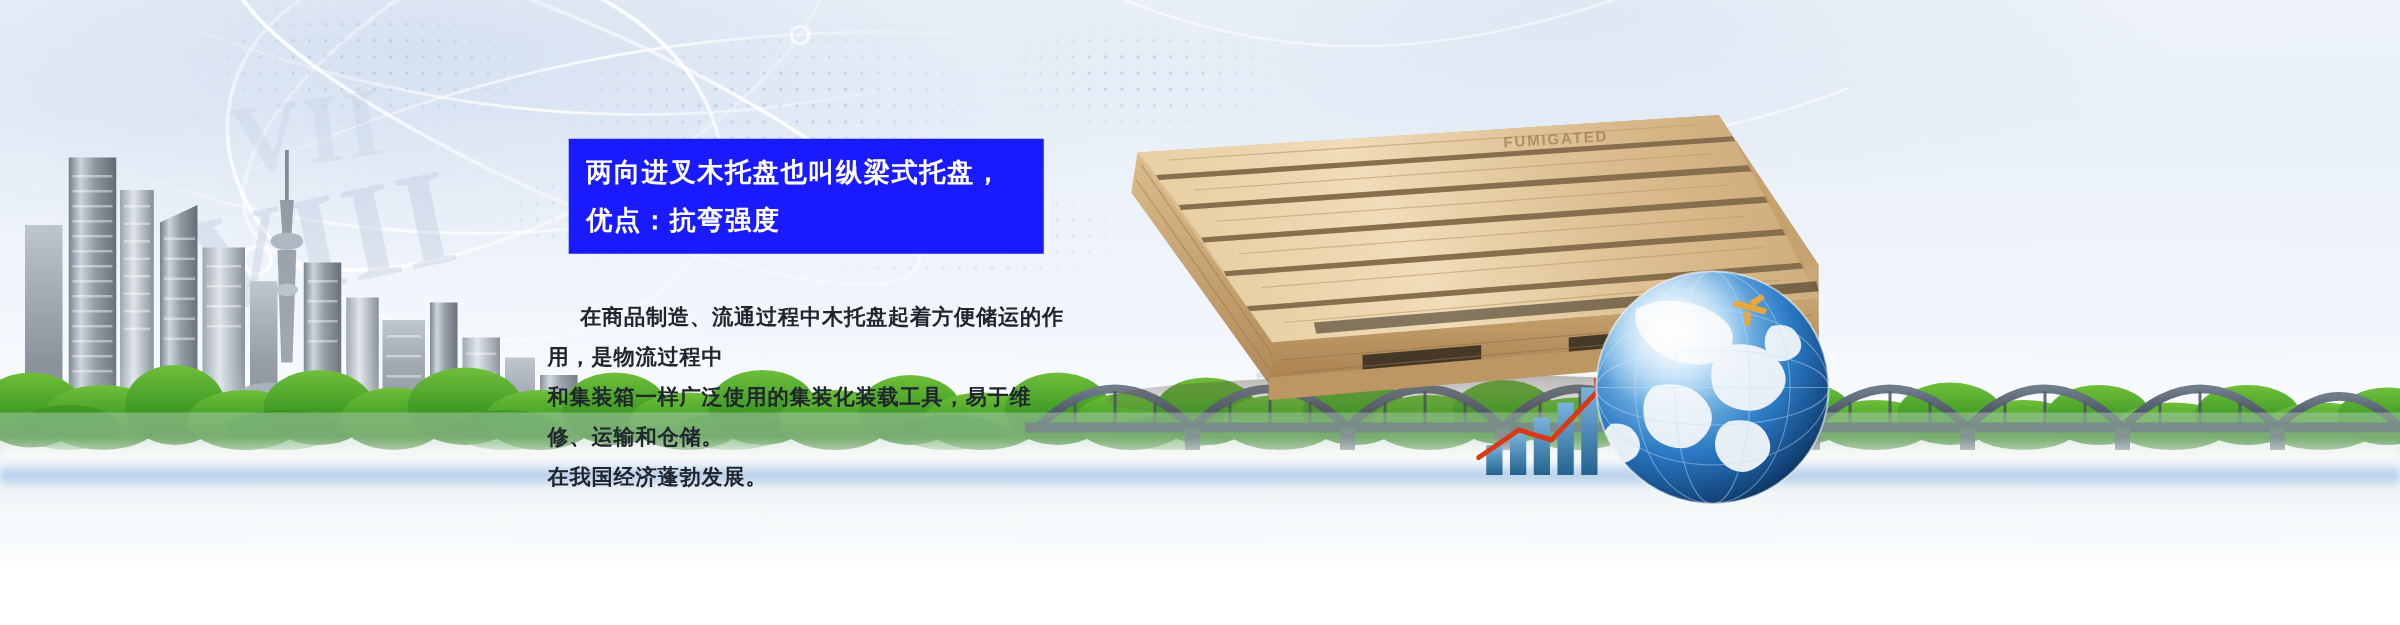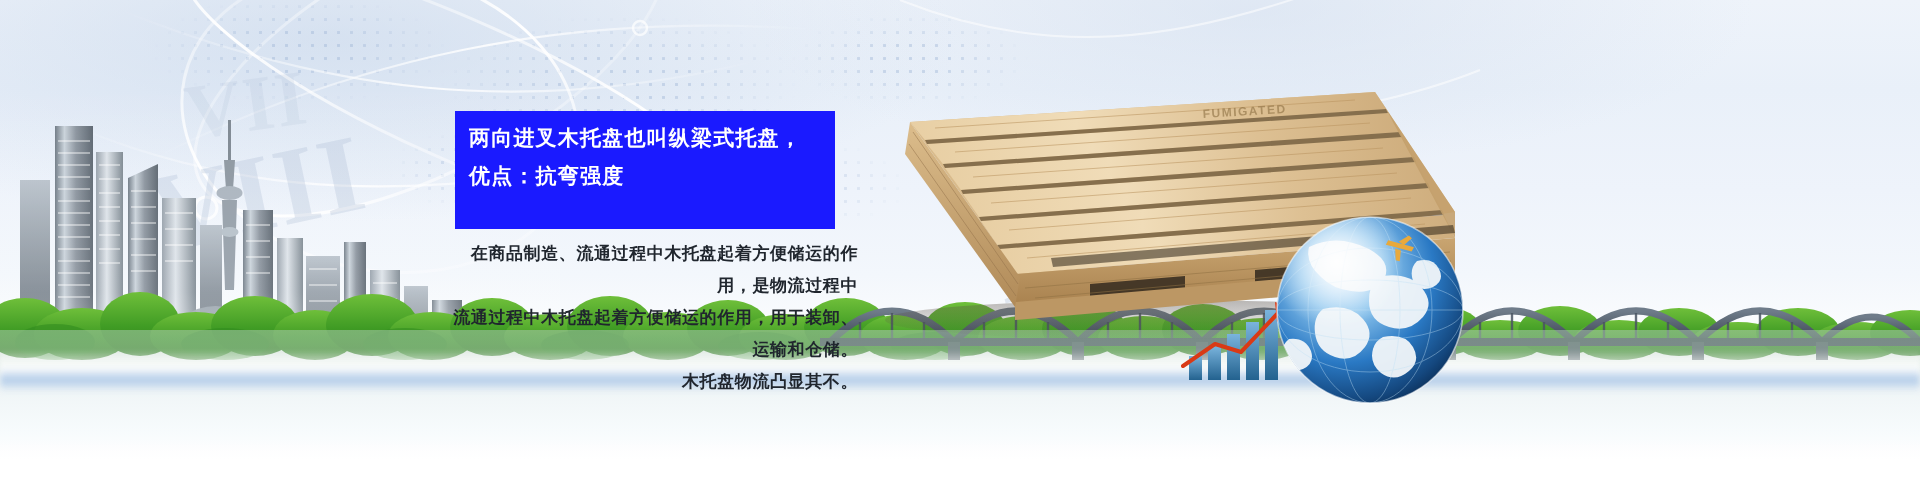--- a/index.html
+++ b/index.html
@@ -88,37 +88,37 @@
   
   .headline{
     position:absolute;left:462px;top:52px;
     font-family:"Liberation Serif","DejaVu Serif",serif;
     font-weight:700;font-size:44px;line-height:48px;
     color:#e60000;letter-spacing:4px;white-space:nowrap;
     text-shadow:1px 1px 0 rgba(255,160,160,.75), 2px 2px 2px rgba(150,0,0,.18);
   }
   
   .bluebox{
-    position:absolute;left:455px;top:111px;width:380px;height:118px;
+    position:absolute;left:455px;top:111px;width:380px;height:92px;
     background:#1a1aff;
   }
   .bluebox-inner{
     padding:8px 12px 0 14px;
     font-family:"Liberation Serif","DejaVu Serif",serif;
     font-weight:700;font-size:21px;line-height:38px;color:#ffffff;
     letter-spacing:1.2px;
   }
   
   .body-copy{
     position:absolute;left:438px;top:238px;width:420px;
     font-family:"Liberation Serif","DejaVu Serif",serif;
     font-weight:700;font-size:17px;line-height:32px;color:#20262e;
     letter-spacing:.6px;
   }
-  .body-copy p{margin:0;text-align:right;}
+  .body-copy p{margin:0;}
   .body-copy p.indent{text-indent:26px;}
   
   .pallet{position:absolute;left:855px;top:62px;width:620px;height:280px;}
   
   .globe{position:absolute;left:1265px;top:205px;width:210px;height:210px;}
   
   .growth{position:absolute;left:1175px;top:300px;width:130px;height:80px;}
 </style>
 </head>
 <body>
@@ -527,17 +527,17 @@
 
 
   <div class="bluebox">
     <div class="bluebox-inner">
       <div>两向进叉木托盘也叫纵梁式托盘，优点：抗弯强度</div>
     </div>
   </div>
 
   <div class="body-copy">
     <p class="indent">在商品制造、流通过程中木托盘起着方便储运的作用，是物流过程中</p>
-    <p>流通过程中木托盘起着方便储运的作用，用于装卸、运输和仓储。</p>
-    <p>木托盘物流凸显其不。</p>
+    <p>和集装箱一样广泛使用的集装化装载工具，易于维修、运输和仓储。</p>
+    <p>在我国经济蓬勃发展。</p>
   </div>
 
 </div>
 
 </body></html>

